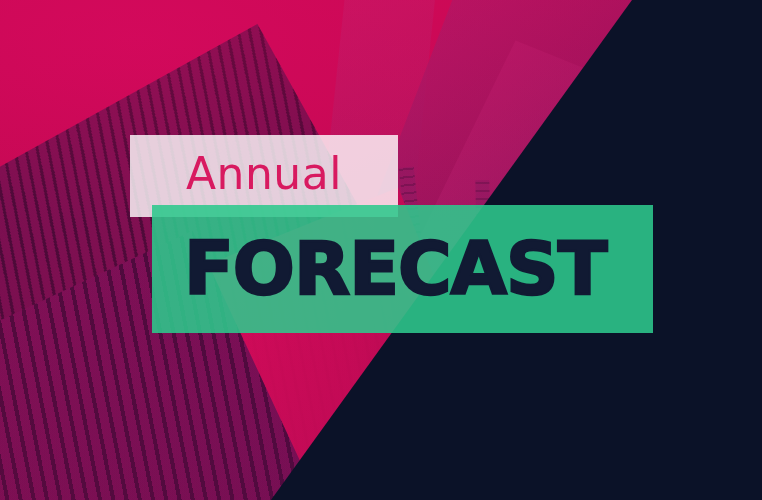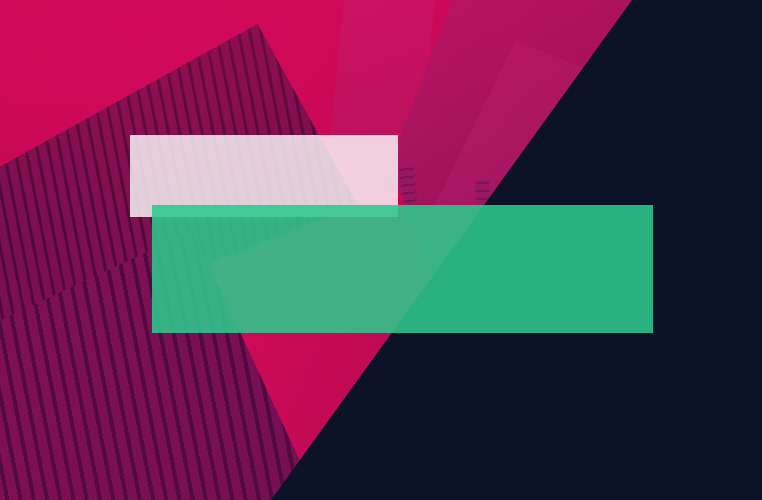--- a/index.html
+++ b/index.html
@@ -172,16 +172,18 @@
       </div>
     <div id="tower-left"></div>
     <div id="wedge-bright"></div>
     <div id="tower-left-2"></div>
     <div class="layer" id="haze"></div>
   </div>
 
   <div id="navy"></div>
 
   <div id="annual-panel"></div>
+  <div id="annual-text">Annual</div>
 
   <div id="forecast-band"></div>
+  <div id="forecast-text">FORECAST</div>
 
 </div>
 
 </body></html>

